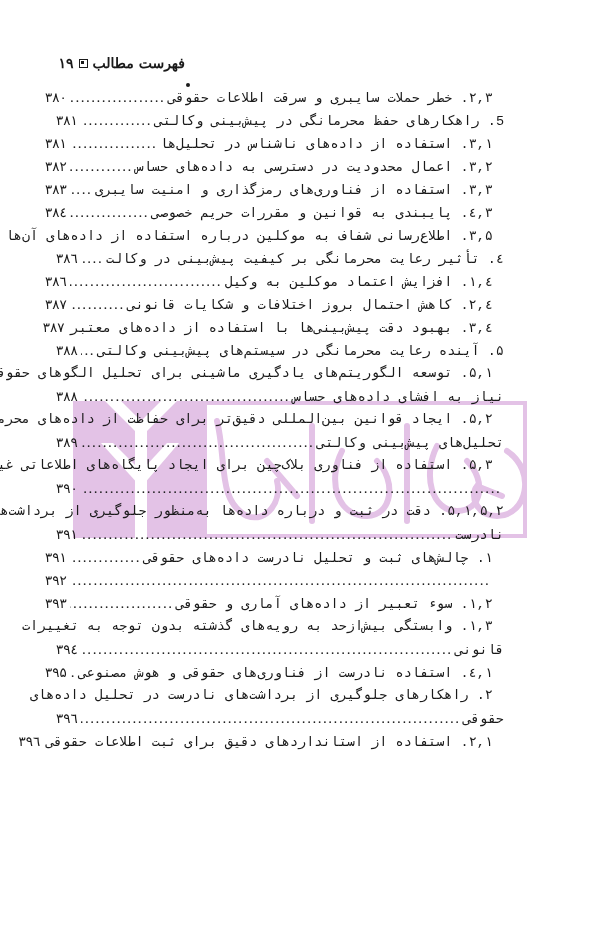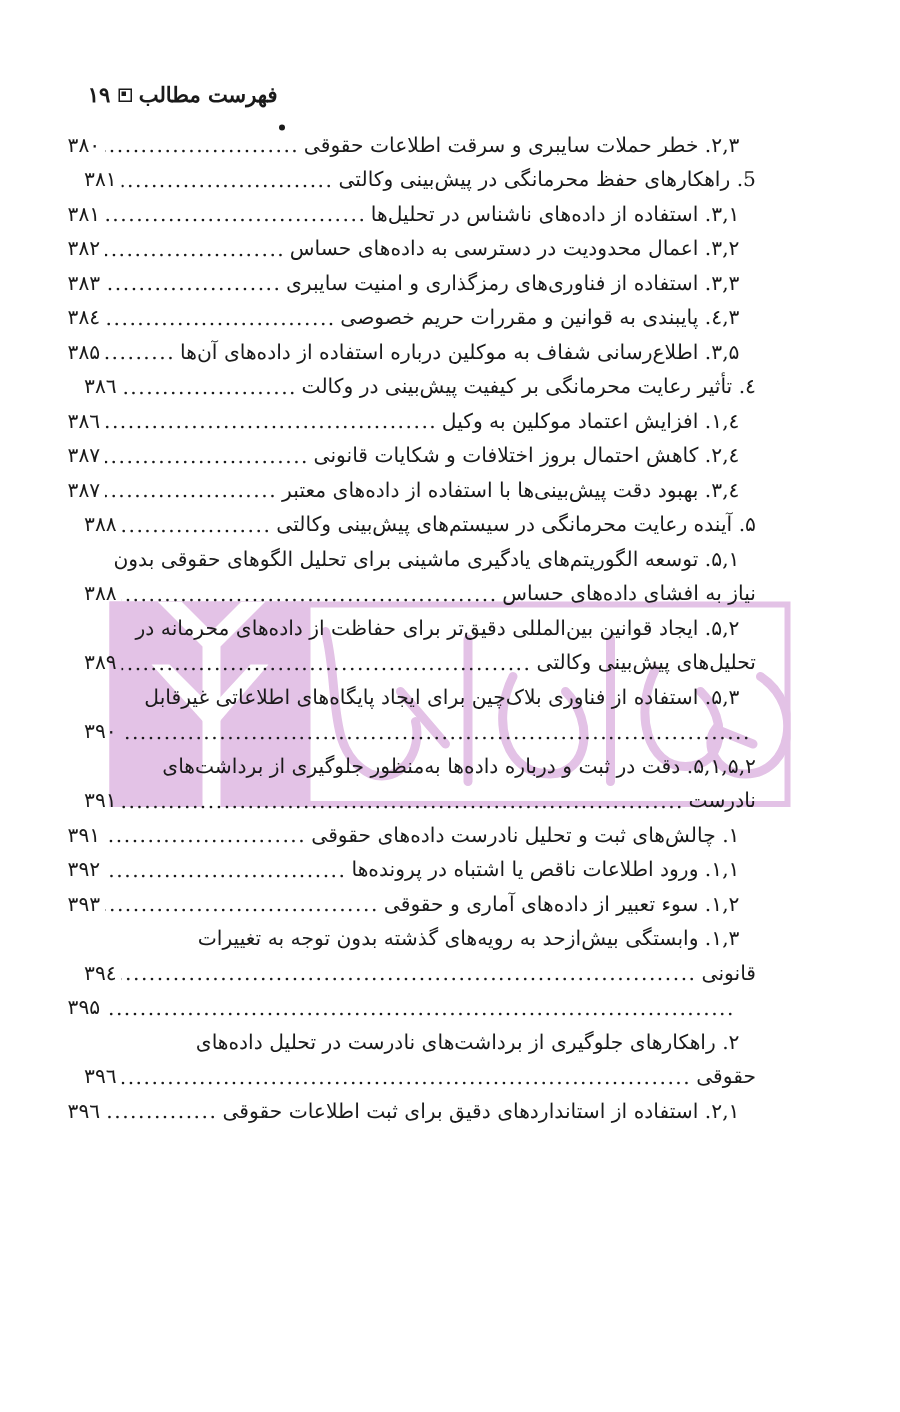--- a/index.html
+++ b/index.html
@@ -20,21 +20,21 @@
                  border: 4px solid #e3c2e6; box-sizing: border-box; pointer-events: none; }
     .wm-fill { position: absolute; left: -4px; top: -4px; width: 134px; height: 137px; background: #e3c2e6; }
     .wm-fill svg, .wm-letters svg { position: absolute; left: 0; top: 0; }
     .wm-letters { position: absolute; left: 130px; top: -4px; width: 320px; height: 137px; }
 
     
     .toc { position: absolute; left: 56px; top: 86px; width: 448px; direction: rtl; }
     .row { position: relative; height: 23px; line-height: 23px; font-size: 13.5px; white-space: nowrap; }
     .row.l2 .text-wrap { padding-right: 11px; }
     .row .text-wrap { display: flex; flex-direction: row; align-items: baseline; width: 100%; }
-    .row .label { flex: 0 0 auto; }
+    .row .label { flex: 0 0 auto; font-family: Liberation Mono, monospace; }
     .row .leader { flex: 1 1 auto; overflow: hidden; margin: 0 3px; letter-spacing: 1px; color: #1a1a1a; }
     .row .leader::before { content: "................................................................................................................................................................"; }
     .row .page-num { flex: 0 0 auto; }
     .row.cont .text-wrap { padding-right: 0; }
   </style>
 </head>
 <body>
 
 <div class="page">
 
@@ -220,21 +220,20 @@
     <div class="row l2">
         <div class="text-wrap">
       <span class="label">۱. چالش‌های ثبت و تحلیل نادرست داده‌های حقوقی</span>
       <span class="leader"></span>
       <span class="page-num">۳۹۱</span>
         </div>
       </div>
 
     <div class="row l2">
         <div class="text-wrap">
-      <span class="label">۱,۱. ورود اطلاعات ناقص یا اشتباه در پرونده‌ها</span>
       <span class="leader"></span>
       <span class="page-num">۳۹۲</span>
         </div>
       </div>
 
     <div class="row l2">
         <div class="text-wrap">
       <span class="label">۱,۲. سوء تعبیر از داده‌های آماری و حقوقی</span>
       <span class="leader"></span>
       <span class="page-num">۳۹۳</span>
@@ -249,20 +248,21 @@
     <div class="row cont">
         <div class="text-wrap">
       <span class="label">قانونی</span>
       <span class="leader"></span>
       <span class="page-num">۳۹٤</span>
         </div>
       </div>
 
     <div class="row l2">
         <div class="text-wrap">
+      <span class="label">۱,٤. استفاده نادرست از فناوری‌های حقوقی و هوش مصنوعی</span>
       <span class="leader"></span>
       <span class="page-num">۳۹۵</span>
         </div>
       </div>
 
     <div class="row l2">
         <div class="text-wrap">
       <span class="label">۲. راهکارهای جلوگیری از برداشت‌های نادرست در تحلیل داده‌های</span>
         </div>
       </div>

